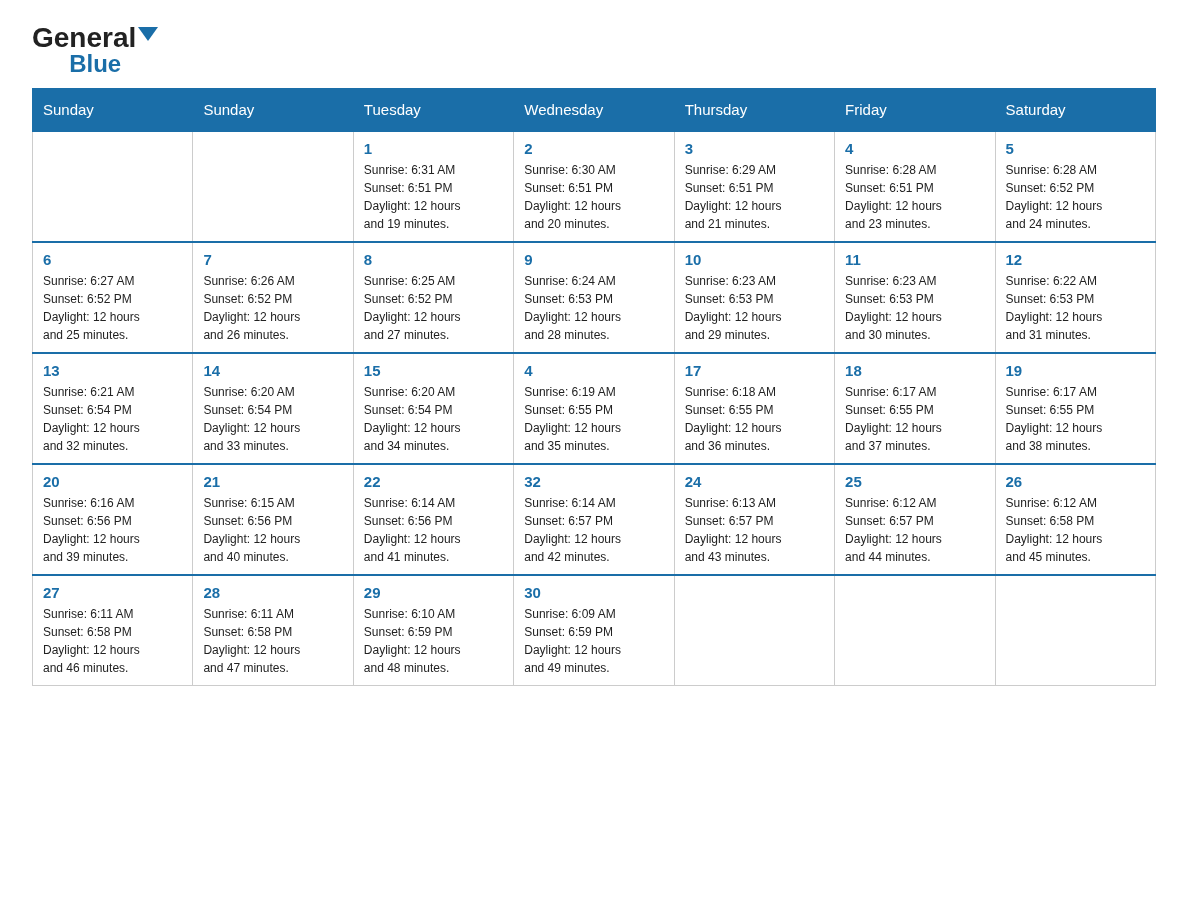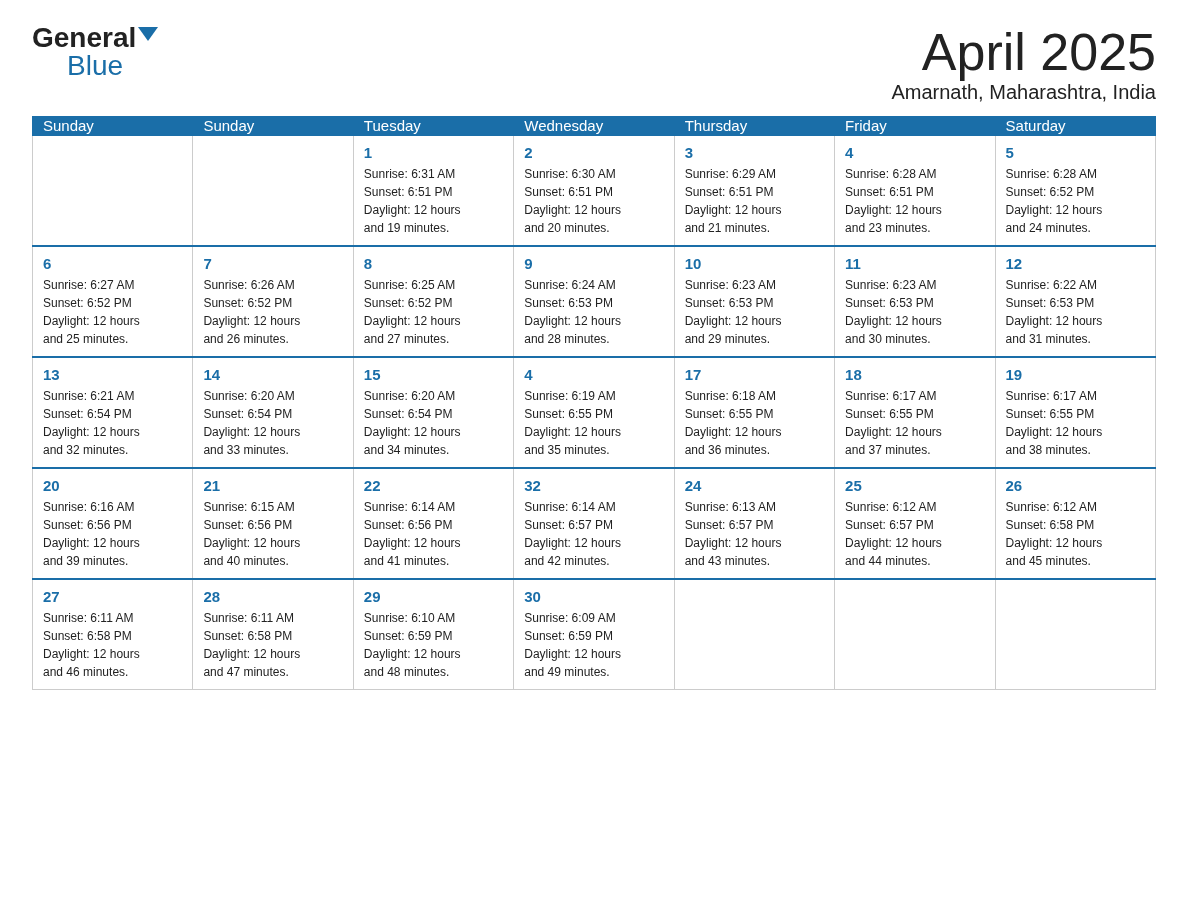--- a/index.html
+++ b/index.html
@@ -22,22 +22,22 @@
       flex-direction: column;
       align-items: center;
     }
     .logo-general {
       font-size: 28px;
       font-weight: bold;
       color: #222;
       line-height: 1;
     }
     .logo-blue {
-      font-size: 28px;
-      font-weight: normal;
+      font-size: 24px;
+      font-weight: bold;
       color: #1a6ea8;
       line-height: 1;
     }
     .logo-triangle {
       display: inline-block;
       width: 0;
       height: 0;
       border-left: 10px solid transparent;
       border-right: 10px solid transparent;
       border-top: 14px solid #1a6ea8;
@@ -69,21 +69,21 @@
       border-collapse: collapse;
       margin-top: 12px;
     }
     .calendar thead tr {
       background-color: #1a6ea8;
     }
     .calendar thead th {
       color: #fff;
       font-size: 15px;
       font-weight: normal;
-      padding: 0 10px;
+      padding: 12px 10px;
       text-align: left;
       border: 1px solid #1a6ea8;
     }
     .calendar tbody td {
       vertical-align: top;
       padding: 8px 10px;
       border: 1px solid #ccc;
       border-top: 2px solid #1a6ea8;
       font-size: 13px;
       color: #222;
@@ -110,24 +110,20 @@
 </head>
 <body>
 
 <div class="header-row">
   <div class="logo">
     <div class="logo-text-row">
       <span class="logo-general">General</span>
       <span class="logo-triangle"></span>
     </div>
     <span class="logo-blue">Blue</span>
-  </div>
-  <div class="title-block">
-    <div class="title-month">April 2025</div>
-    <div class="title-location">Amarnath, Maharashtra, India</div>
   </div>
 </div>
 
 <table class="calendar">
   <thead>
     <tr>
     <th>Sunday</th>
         <th>Sunday</th>
         <th>Tuesday</th>
         <th>Wednesday</th>

